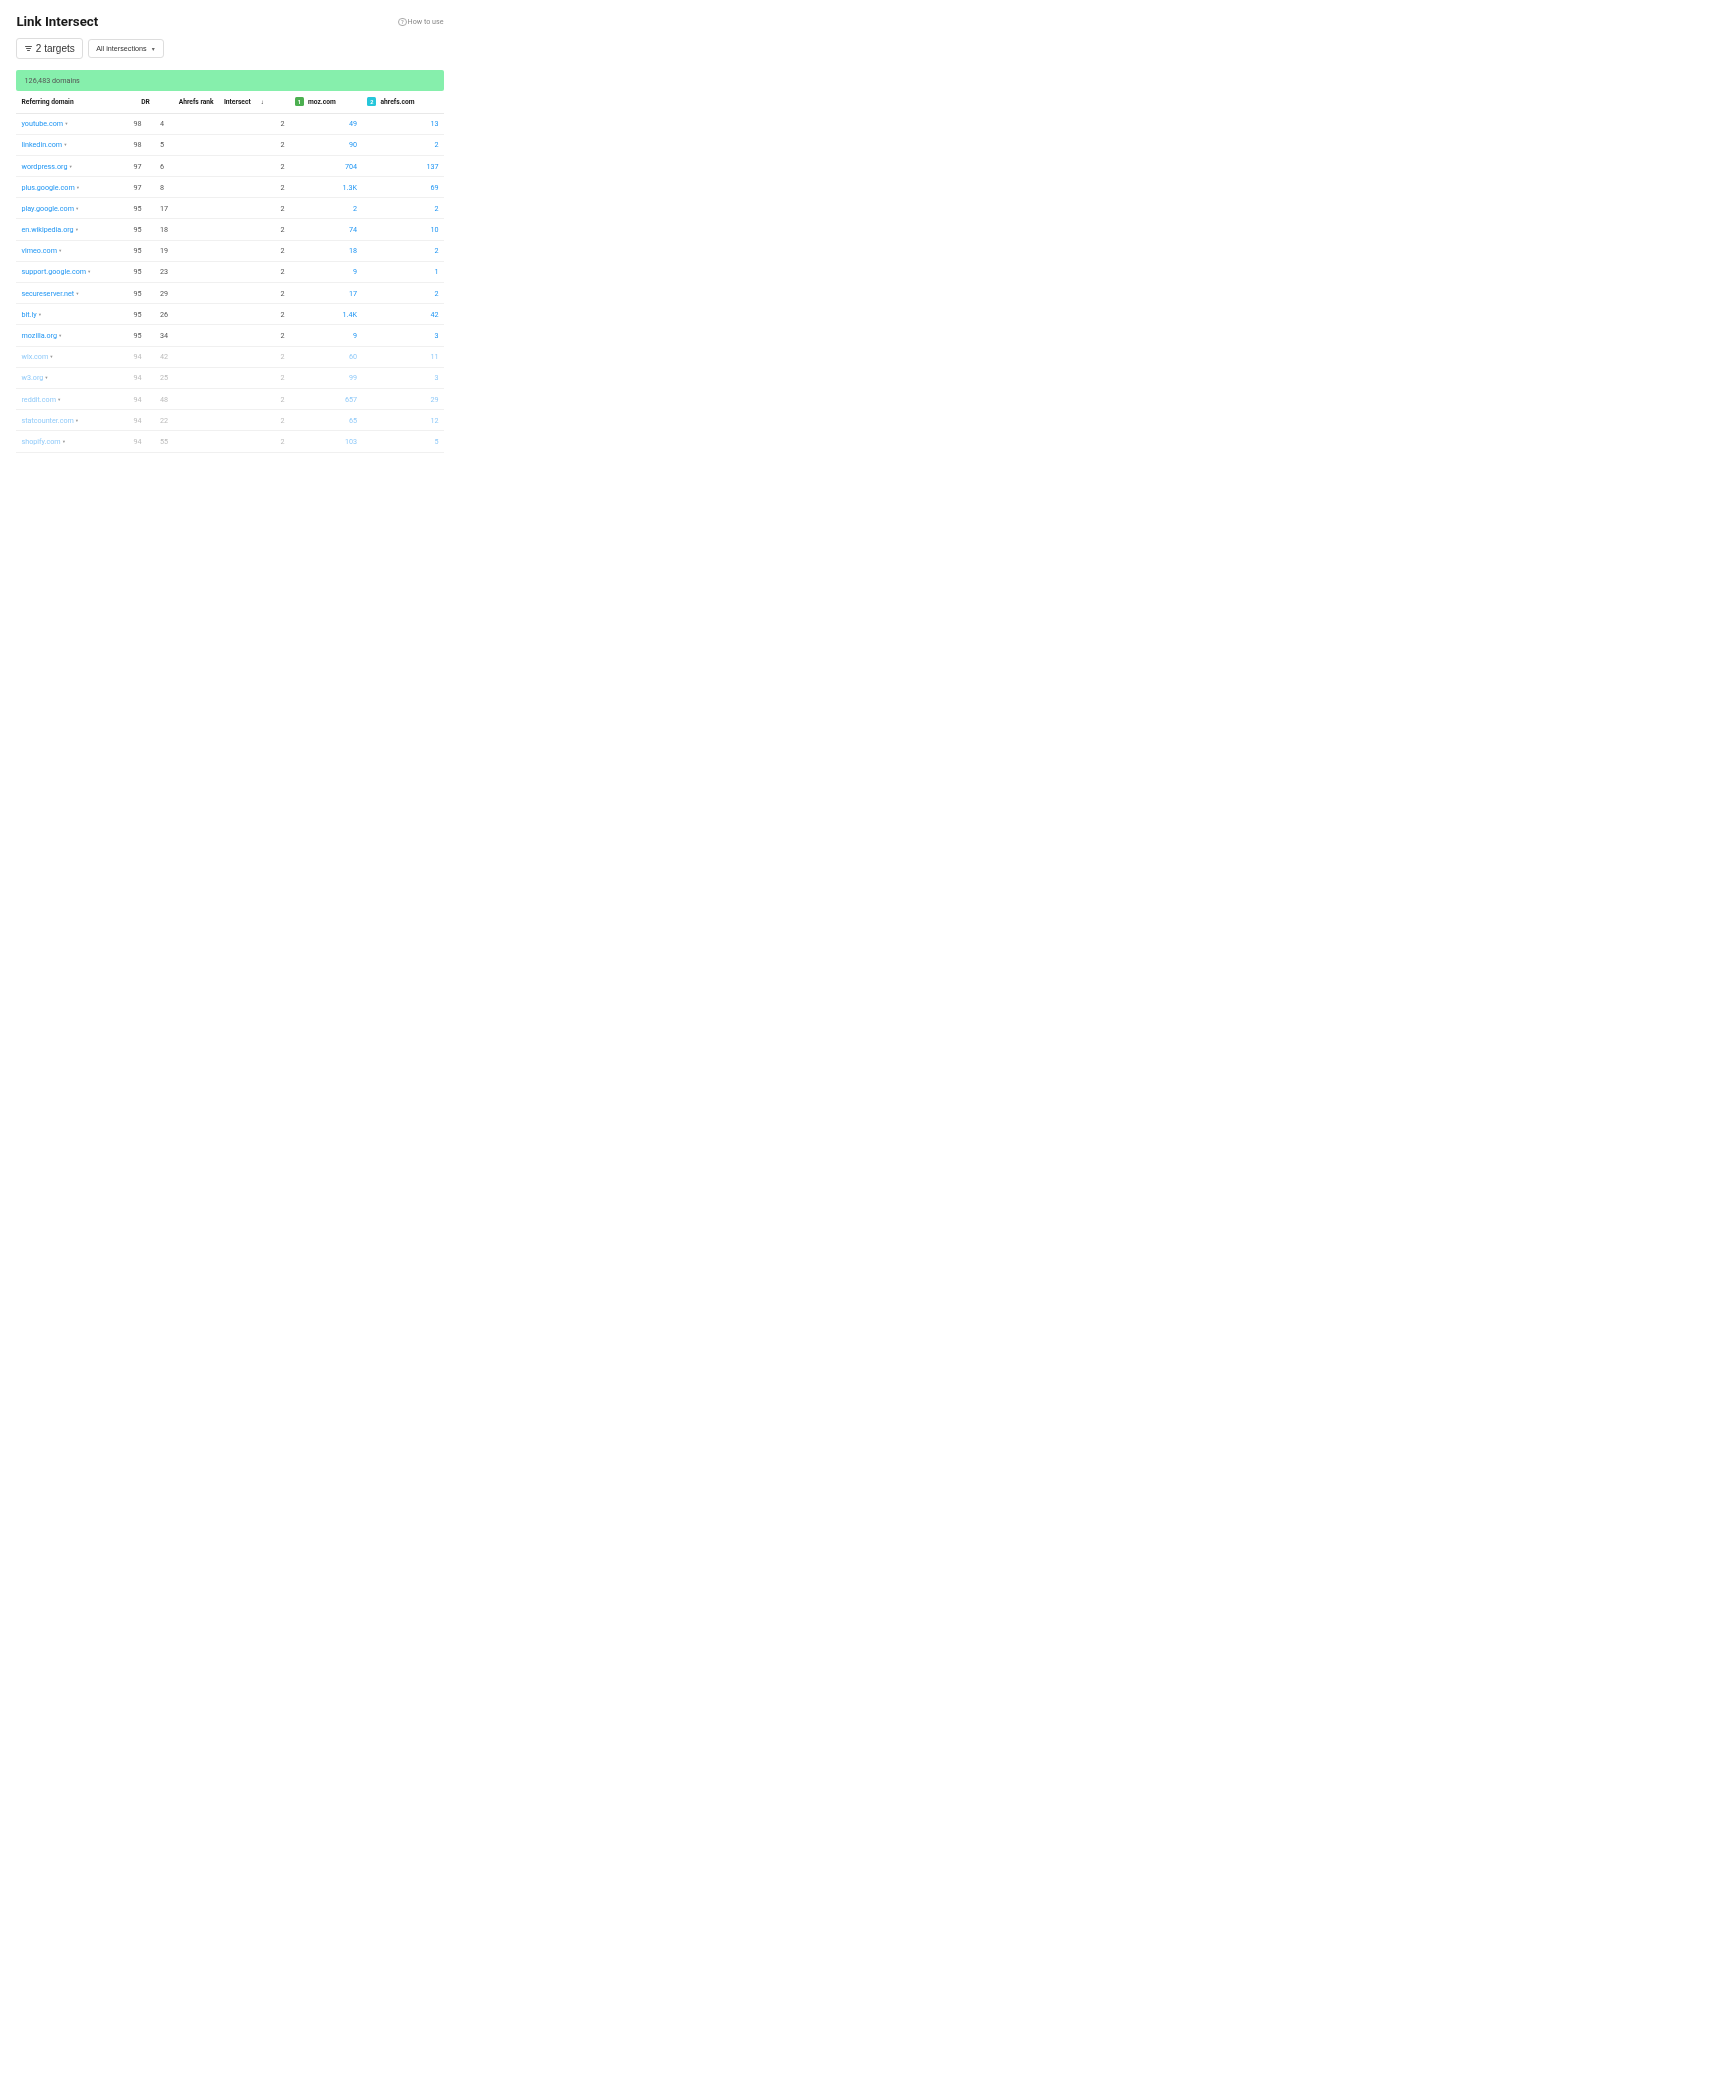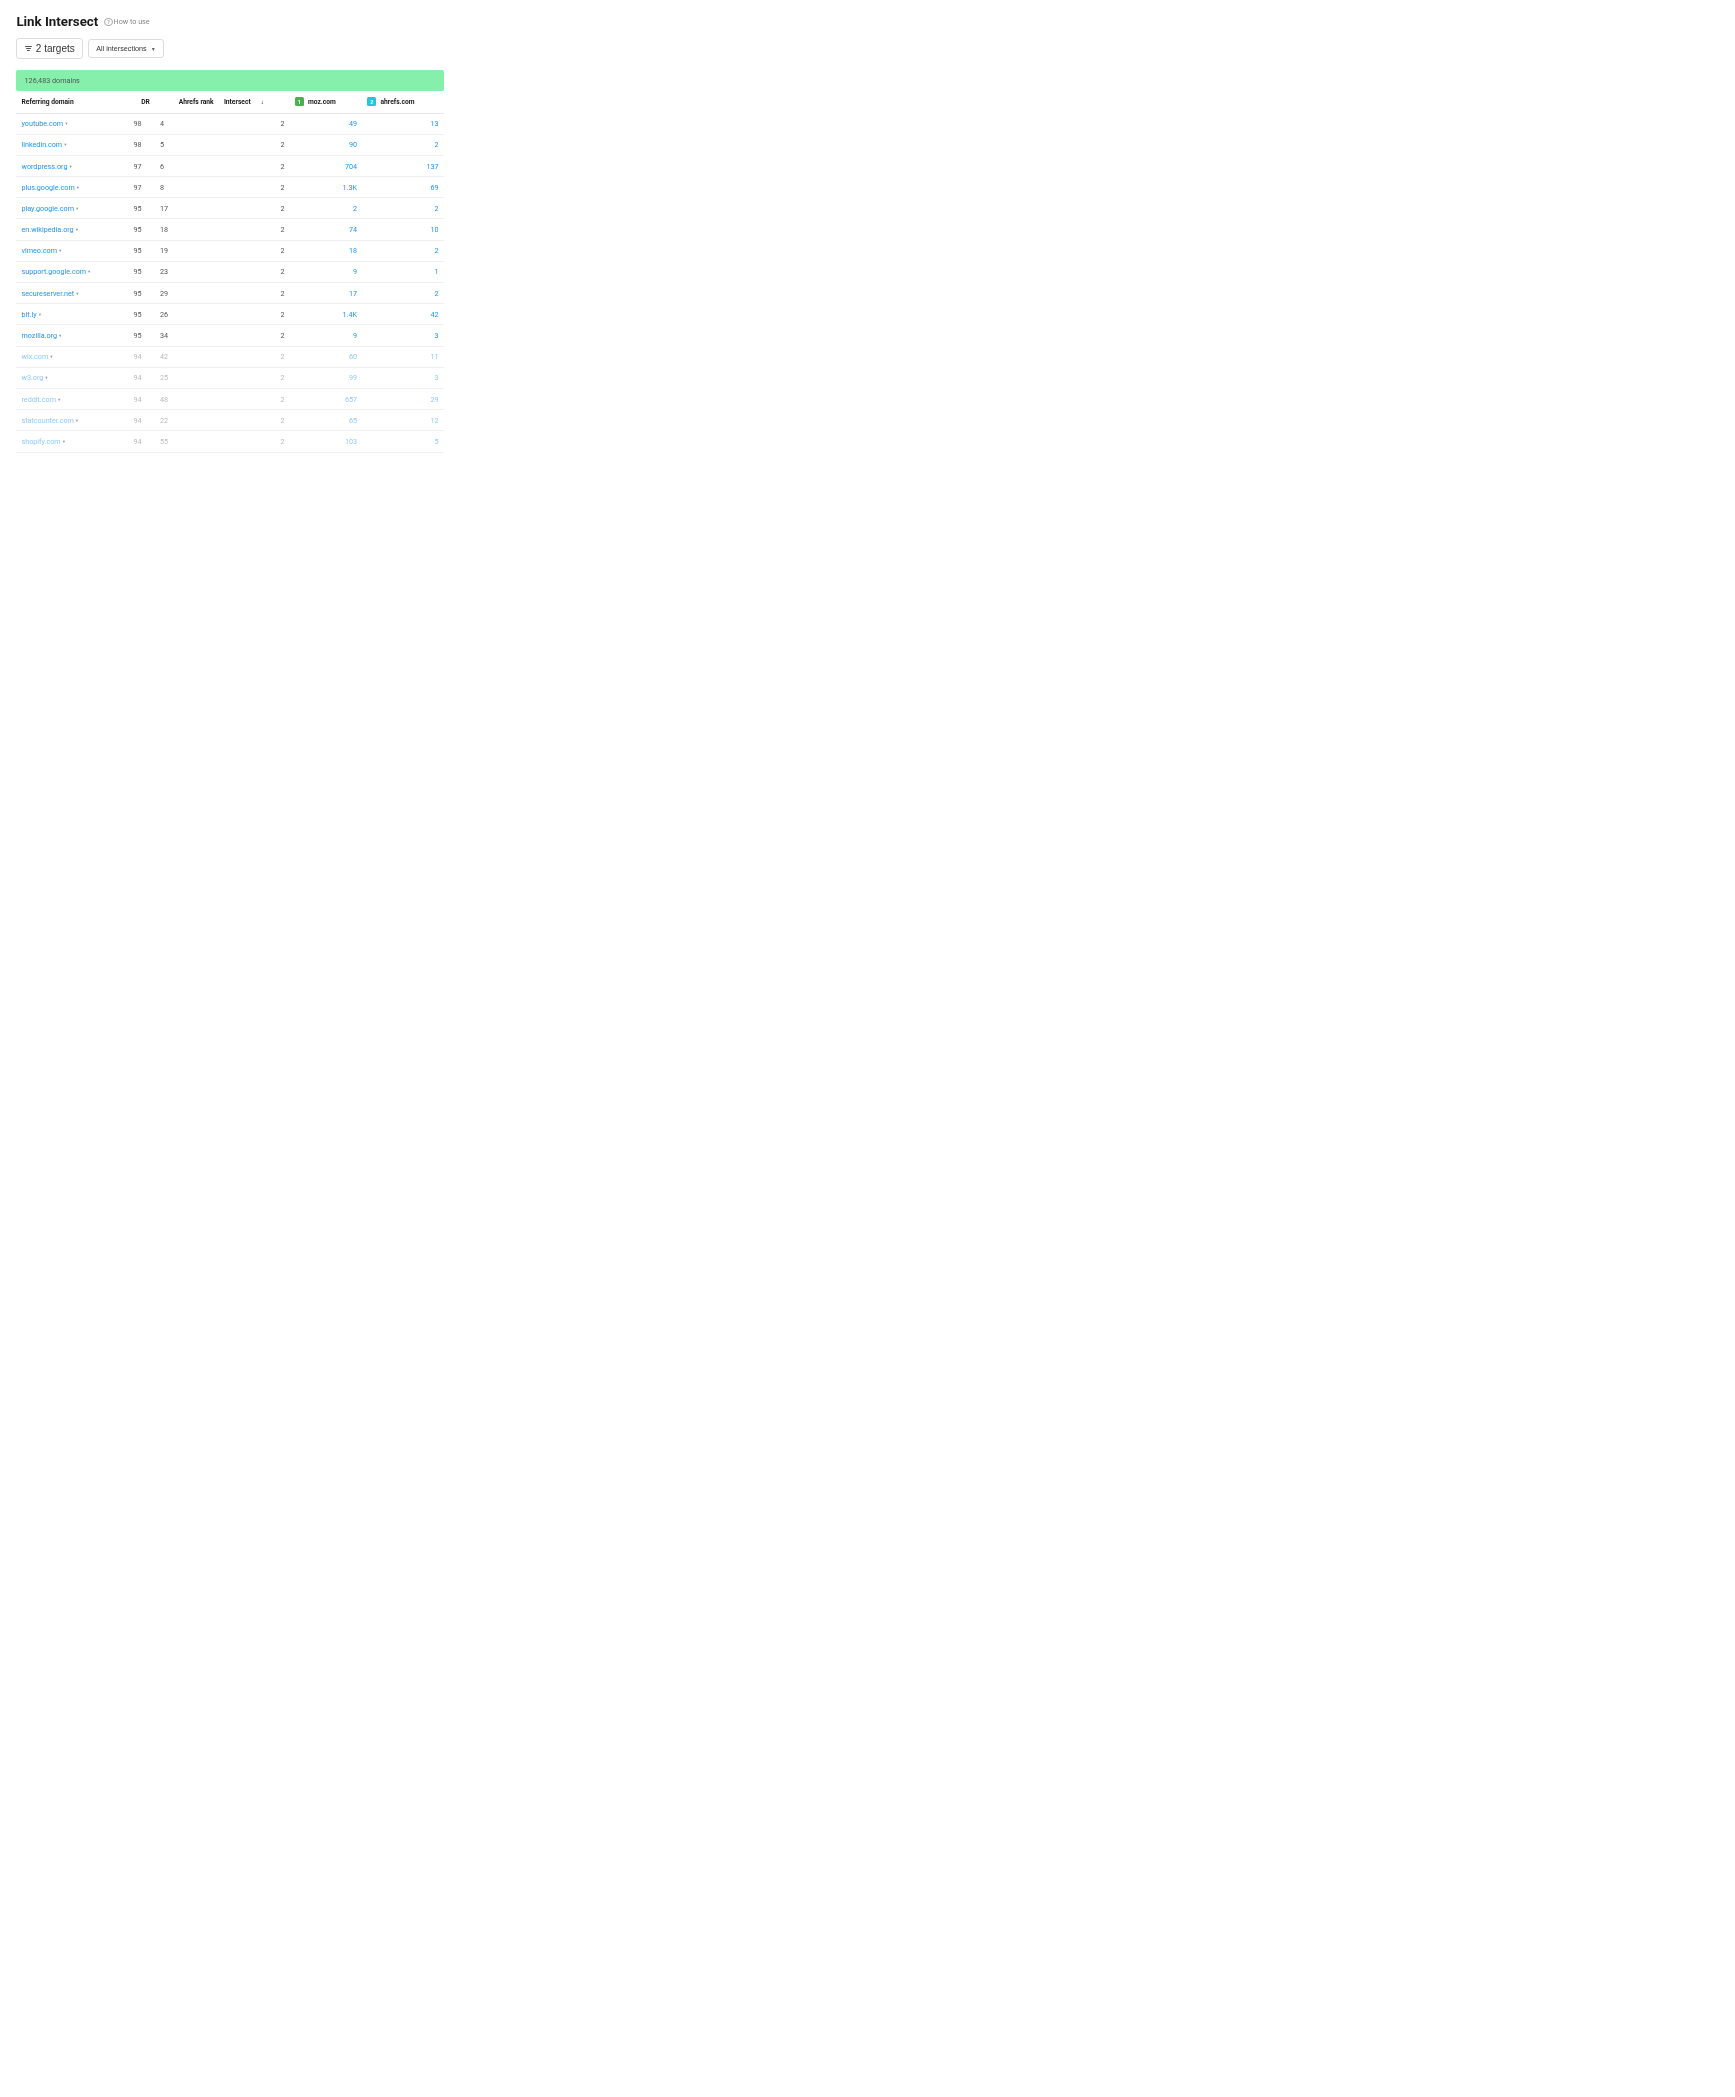--- a/index.html
+++ b/index.html
@@ -13,20 +13,21 @@
       color: #333;
       font-size: 7.7px;
       padding: 14.3px 16.4px;
       max-width: 460px;
     }
     .header {
       display: flex;
       align-items: center;
       gap: 6.1px;
       margin-bottom: 9.2px;
+      justify-content: space-between;
     }
     .page-title {
       font-size: 13.3px;
       font-weight: 700;
       color: #1a1a1a;
     }
     .how-to-use {
       display: flex;
       align-items: center;
       gap: 1px;

